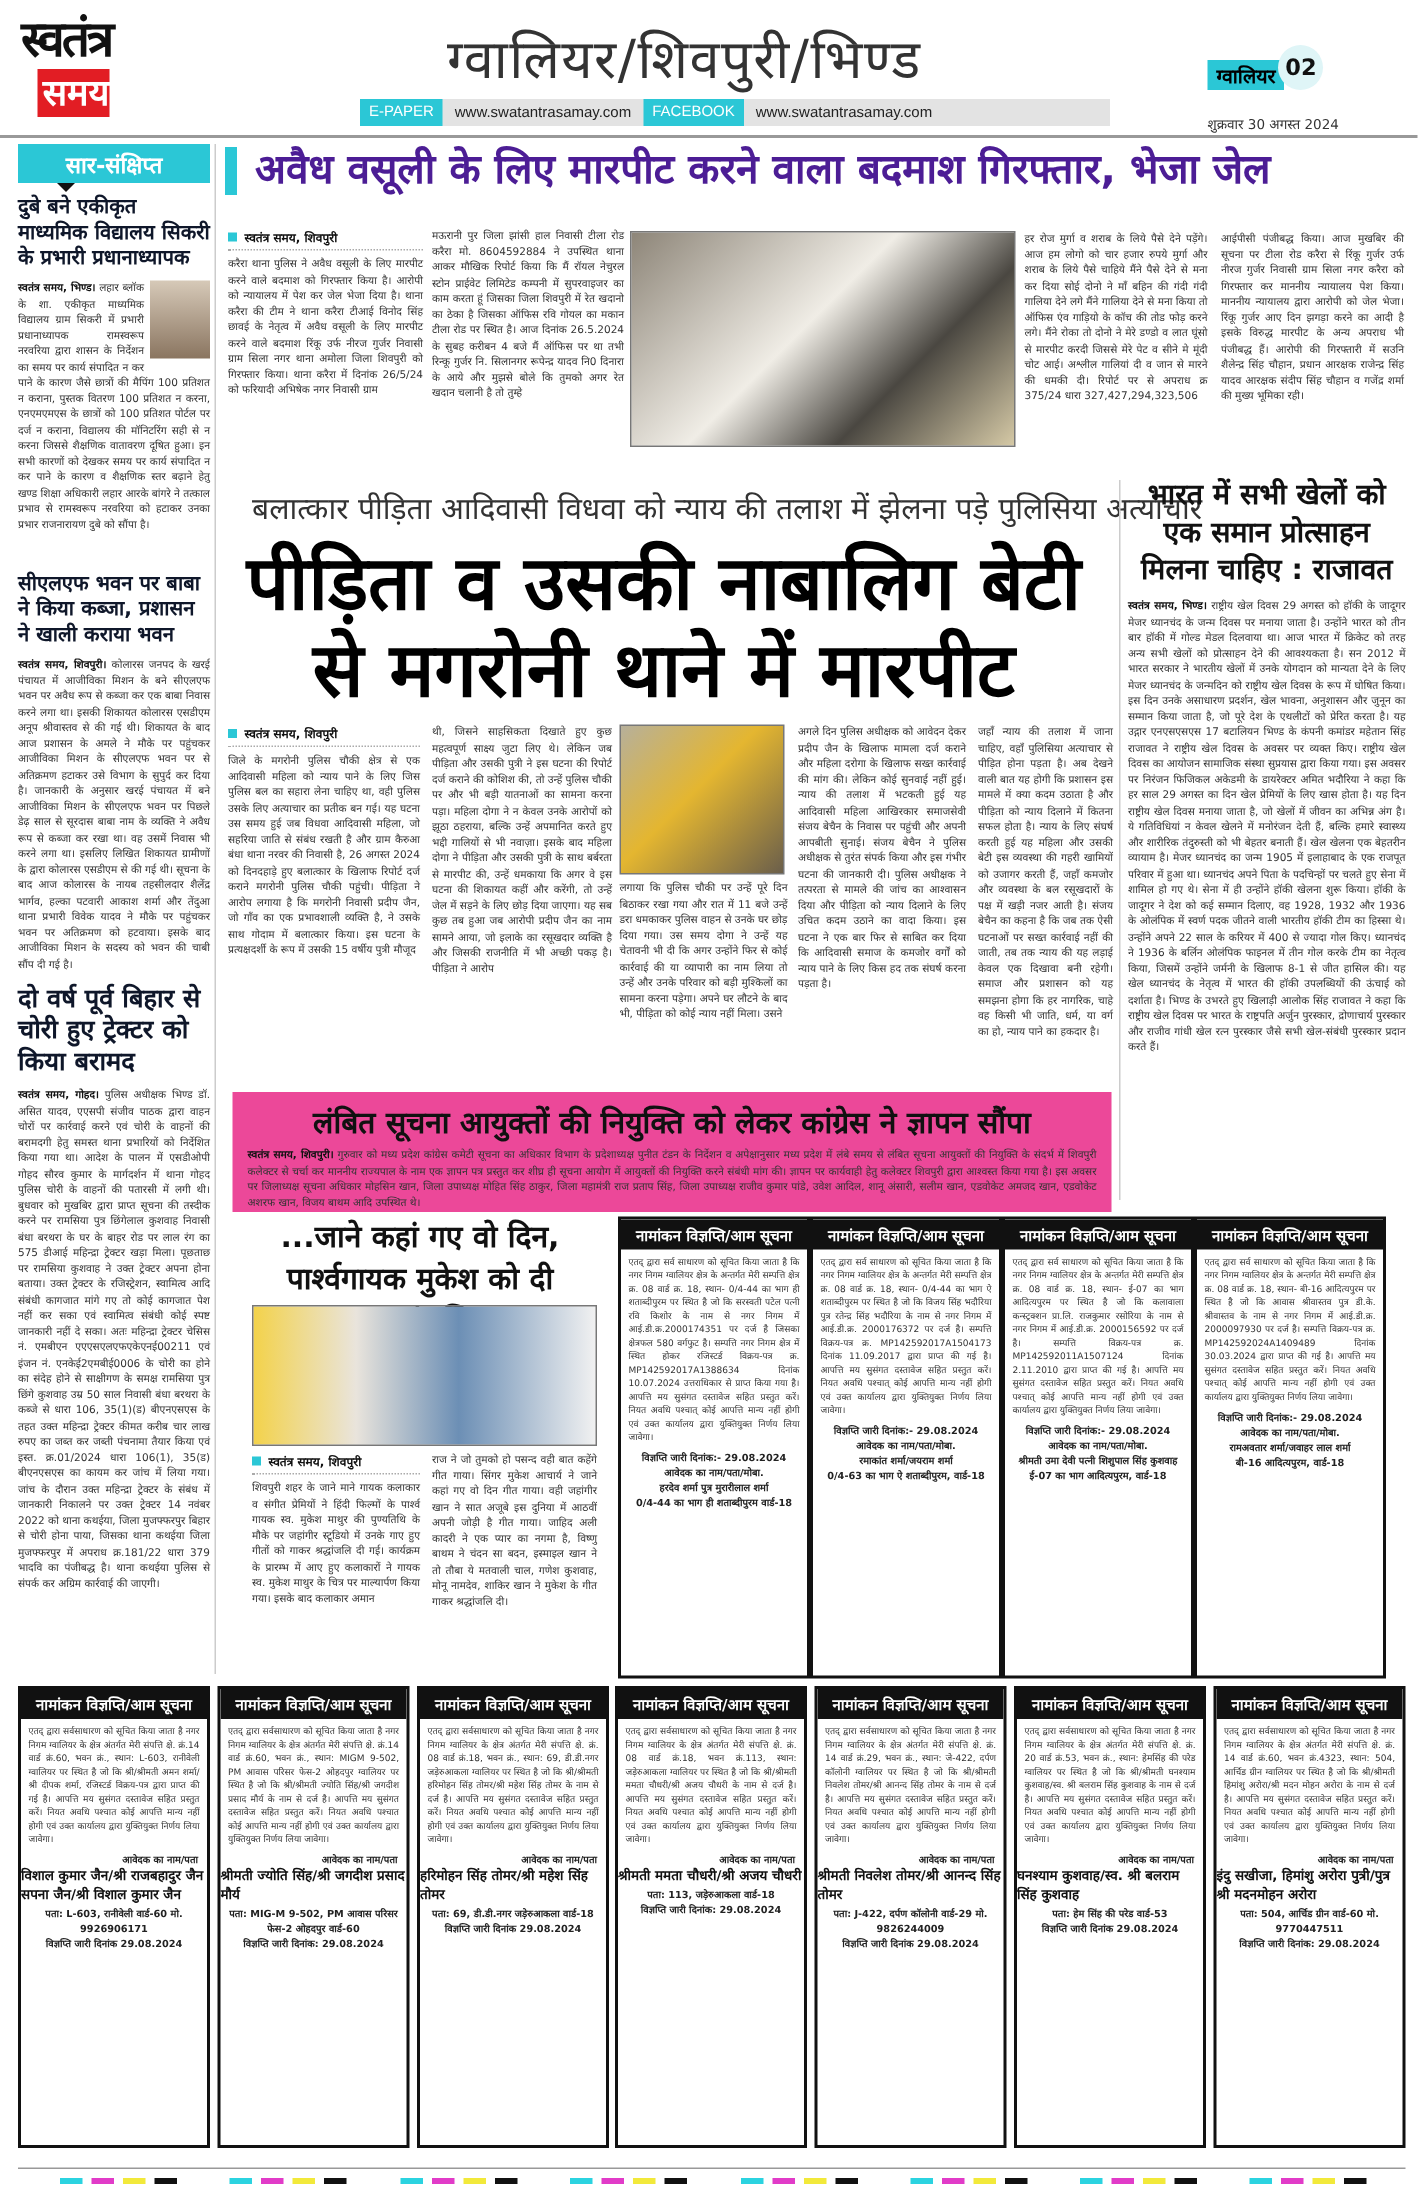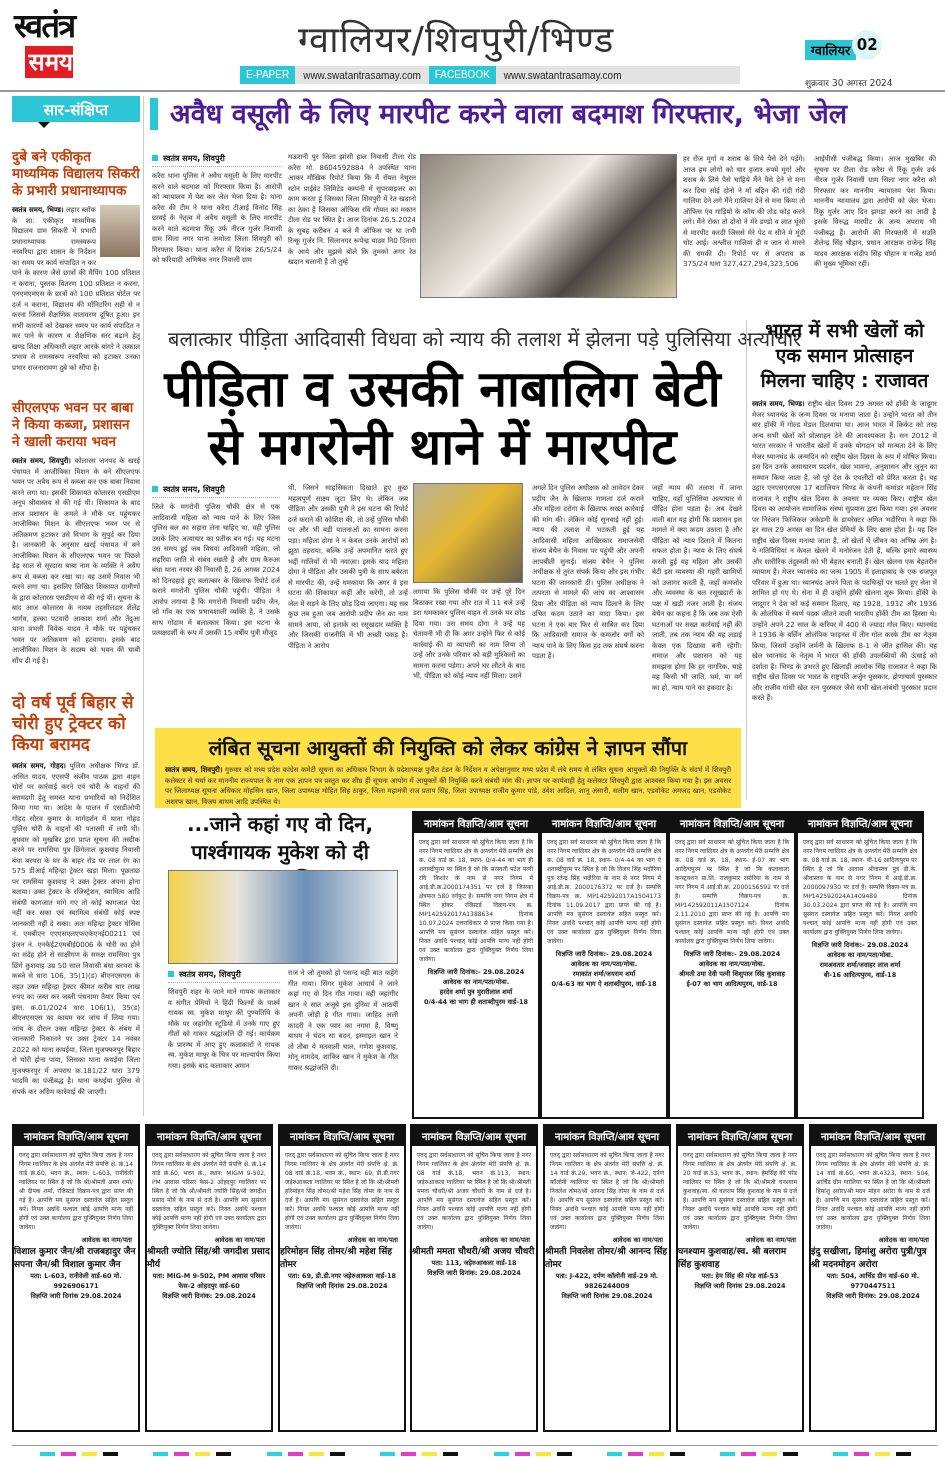--- a/index.html
+++ b/index.html
@@ -14,33 +14,33 @@
 .social-bar .url{padding:0 8px;color:#222}
 .page-info{left:805px;top:30px;width:120px}
 .city-box{display:flex;align-items:flex-end}
 .city-name{background:#2bc7d6;color:#000;font-weight:bold;font-size:13px;padding:1px 6px}
 .page-no{width:30px;height:30px;border-radius:50%;background:#dff5f7;font-weight:bold;font-size:15px;display:flex;align-items:center;justify-content:center;margin-left:-4px}
 .issue-date{font-size:9px;color:#333;margin-top:16px}
 .hr-top{left:0;top:90px;width:945px;height:2px;background:#999}
 .col-left{left:12px;top:96px;width:128px}
 .sar-box{background:#2bc7d6;color:#fff;font-weight:bold;font-size:15px;text-align:center;padding:3px 0;position:relative}
 .sar-box:after{content:"";position:absolute;left:26px;bottom:-6px;border-left:6px solid transparent;border-right:6px solid transparent;border-top:6px solid #111}
-.left-head{font-size:13.5px;line-height:17px;font-weight:bold;color:#c2410c;margin:26px 0 6px}
+.left-head{font-size:13.5px;line-height:17px;font-weight:bold;color:#0f172a;margin:8px 0 6px}
 .left-head.big{font-size:17px;line-height:21px}
 .body-text{font-size:7px;line-height:10.5px;color:#333;text-align:justify}
 .dateline{font-weight:bold;color:#111}
 .thumb{float:right;width:40px;height:52px;background:linear-gradient(#d6c9b8,#8a7560);margin:0 0 2px 4px}
 .main-head{font-weight:bold;color:#4c1d95;font-size:27px;line-height:40px;white-space:nowrap}
 .story-meta{font-size:8px;font-weight:bold;color:#111;border-bottom:1px dotted #aaa;padding-bottom:3px;margin-bottom:4px}
 .story-meta:before{content:"";display:inline-block;width:6px;height:6px;background:#2bc7d6;margin-right:5px}
 .photo{background:linear-gradient(135deg,#8d8578,#f0ede6 45%,#4a4741 70%,#d5c9a6);border:1px solid #777}
 .kicker{font-size:20px;color:#333;white-space:nowrap}
 .hero-head{font-weight:bold;font-size:50px;line-height:58px;text-align:center;color:#000}
 .side-head{font-weight:bold;font-size:19px;line-height:25px;text-align:center;color:#111}
-.congress-box{background:#fde047;padding:6px 10px}
+.congress-box{background:#ec4899;padding:6px 10px}
 .congress-head{font-weight:bold;font-size:20px;text-align:center;margin-bottom:4px}
 .notice{border:2px solid #111;background:#fff}
 .notice-title{background:#111;color:#fff;font-weight:bold;font-size:10px;text-align:center;padding:3px 0}
 .notice-body{font-size:6px;line-height:9px;padding:4px 5px;color:#333;text-align:justify}
 .notice-sig{font-size:6.5px;text-align:center;font-weight:bold;line-height:10px;color:#222}
 .notice-name{font-size:9px;font-weight:bold;text-align:left;line-height:13px}
 .reg-marks{display:flex;gap:6px}
 .reg-marks span{display:block;width:15px;height:4px}
 .vr{width:1px;background:#ccc}
 </style>

